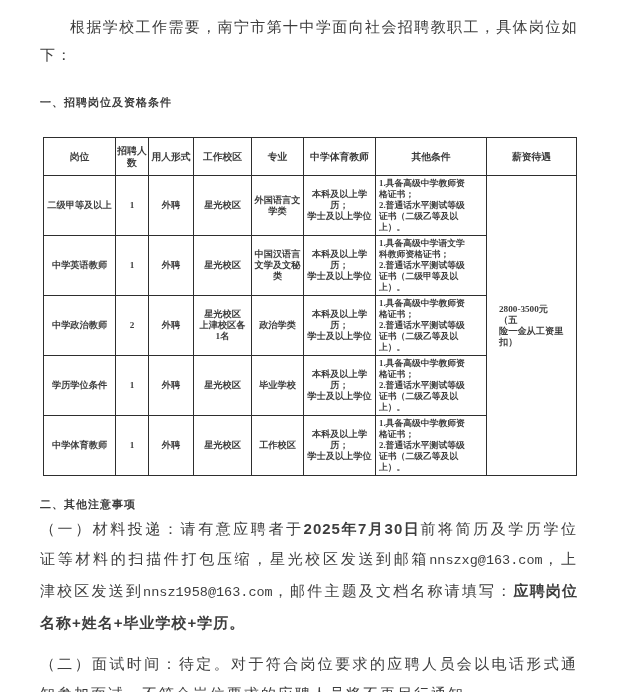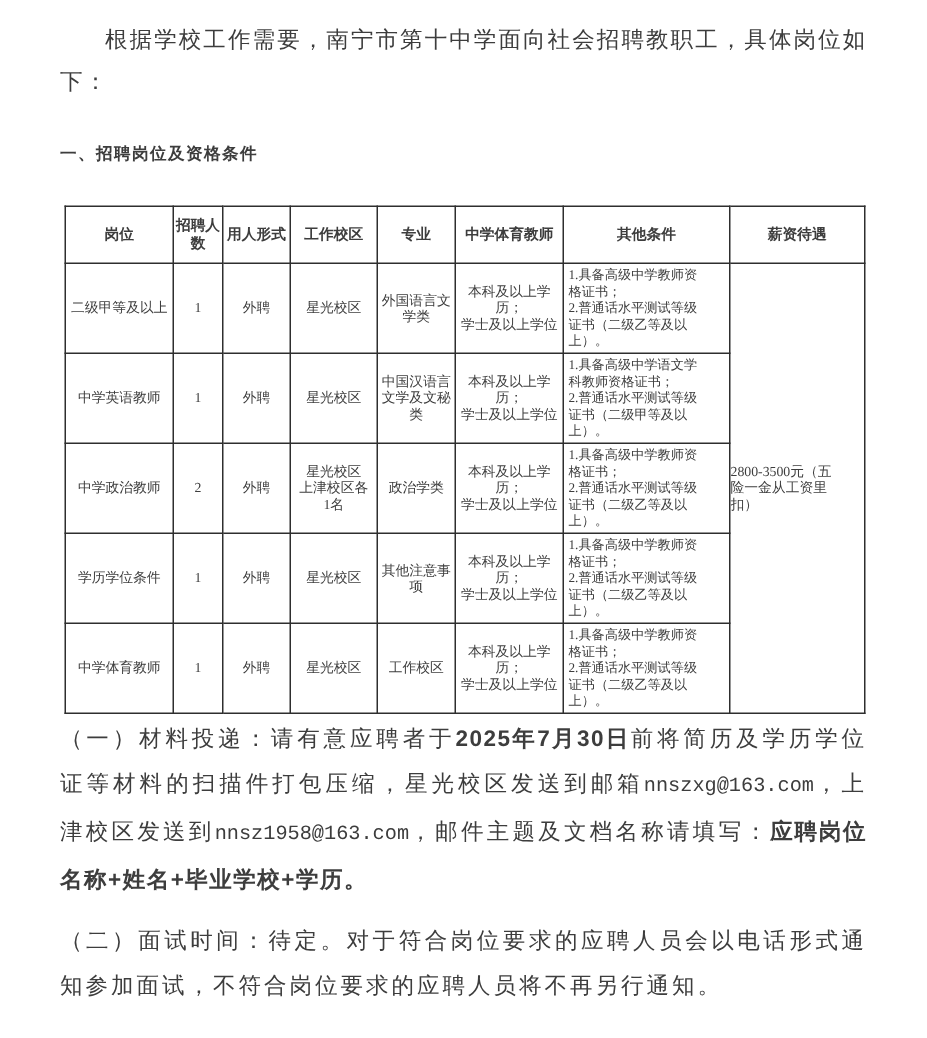--- a/index.html
+++ b/index.html
@@ -28,24 +28,24 @@
     border:1px solid #2e2e2e; color:#3d3d3d;
     font-family:"Liberation Serif", serif;
     overflow:hidden;
   }
   table.jobs th {
     font-size:9.8px; line-height:12px; font-weight:bold;
     padding:2px 1px; height:33px; text-align:center; vertical-align:middle;
   }
   table.jobs td {
     font-size:9.2px; line-height:11px; padding:2px 2px; height:46px;
-    text-align:center; vertical-align:middle; word-break:break-all;
+    text-align:center; vertical-align:middle; word-break:break-all;font-weight:bold;
   }
   table.jobs td.other  { text-align:left; font-size:8.8px; padding:2px 3px; }
-  table.jobs td.salary { text-align:left; font-size:9.2px; padding:2px 0; }
+  table.jobs td.salary { text-align:left; font-size:9.2px; padding:2px 12px; }
 
   .note-para {
     margin:0; font-size:15px; line-height:30px; letter-spacing:2px;
     text-align:justify; font-family:"Liberation Serif", serif;
   }
   #para-materials { margin-top:2px; }
   #para-interview { margin-top:11px; }
 
   .seg-bold {
     font-weight:700; letter-spacing:1px;
@@ -114,34 +114,35 @@
           <td>星光校区<br>上津校区各<br>1名</td>
           <td>政治学类</td>
           <td>本科及以上学历；<br>学士及以上学位</td>
           <td class="other">1.具备高级中学教师资<br>格证书；<br>2.普通话水平测试等级<br>证书（二级乙等及以上）。</td>
         </tr>
         <tr>
           <td>学历学位条件</td>
           <td>1</td>
           <td>外聘</td>
           <td>星光校区</td>
-          <td>其他注意事项</td>
+          <td>毕业学校</td>
           <td>本科及以上学历；<br>学士及以上学位</td>
           <td class="other">1.具备高级中学教师资<br>格证书；<br>2.普通话水平测试等级<br>证书（二级乙等及以上）。</td>
         </tr>
         <tr>
           <td>中学体育教师</td>
           <td>1</td>
           <td>外聘</td>
           <td>星光校区</td>
           <td>工作校区</td>
           <td>本科及以上学历；<br>学士及以上学位</td>
           <td class="other">1.具备高级中学教师资<br>格证书；<br>2.普通话水平测试等级<br>证书（二级乙等及以上）。</td>
         </tr>
       </tbody>
   </table>
 
+  <h2 class="sec-heading" id="heading-2">二、其他注意事项</h2>
 
   <p class="note-para" id="para-materials"><span class="seg-normal">（一）材料投递：请有意应聘者于</span><span class="seg-bold">2025年7月30日</span><span class="seg-normal">前将简历及学历学位证等材料的扫描件打包压缩，星光校区发送到邮箱</span><span class="seg-mono">nnszxg@163.com</span><span class="seg-normal">，上津校区发送到</span><span class="seg-mono">nnsz1958@163.com</span><span class="seg-normal">，邮件主题及文档名称请填写：</span><span class="seg-bold">应聘岗位名称+姓名+毕业学校+学历。</span></p>
 
   <p class="note-para" id="para-interview">（二）面试时间：待定。对于符合岗位要求的应聘人员会以电话形式通知参加面试，不符合岗位要求的应聘人员将不再另行通知。</p>
 
 </div>
 
 </body></html>

